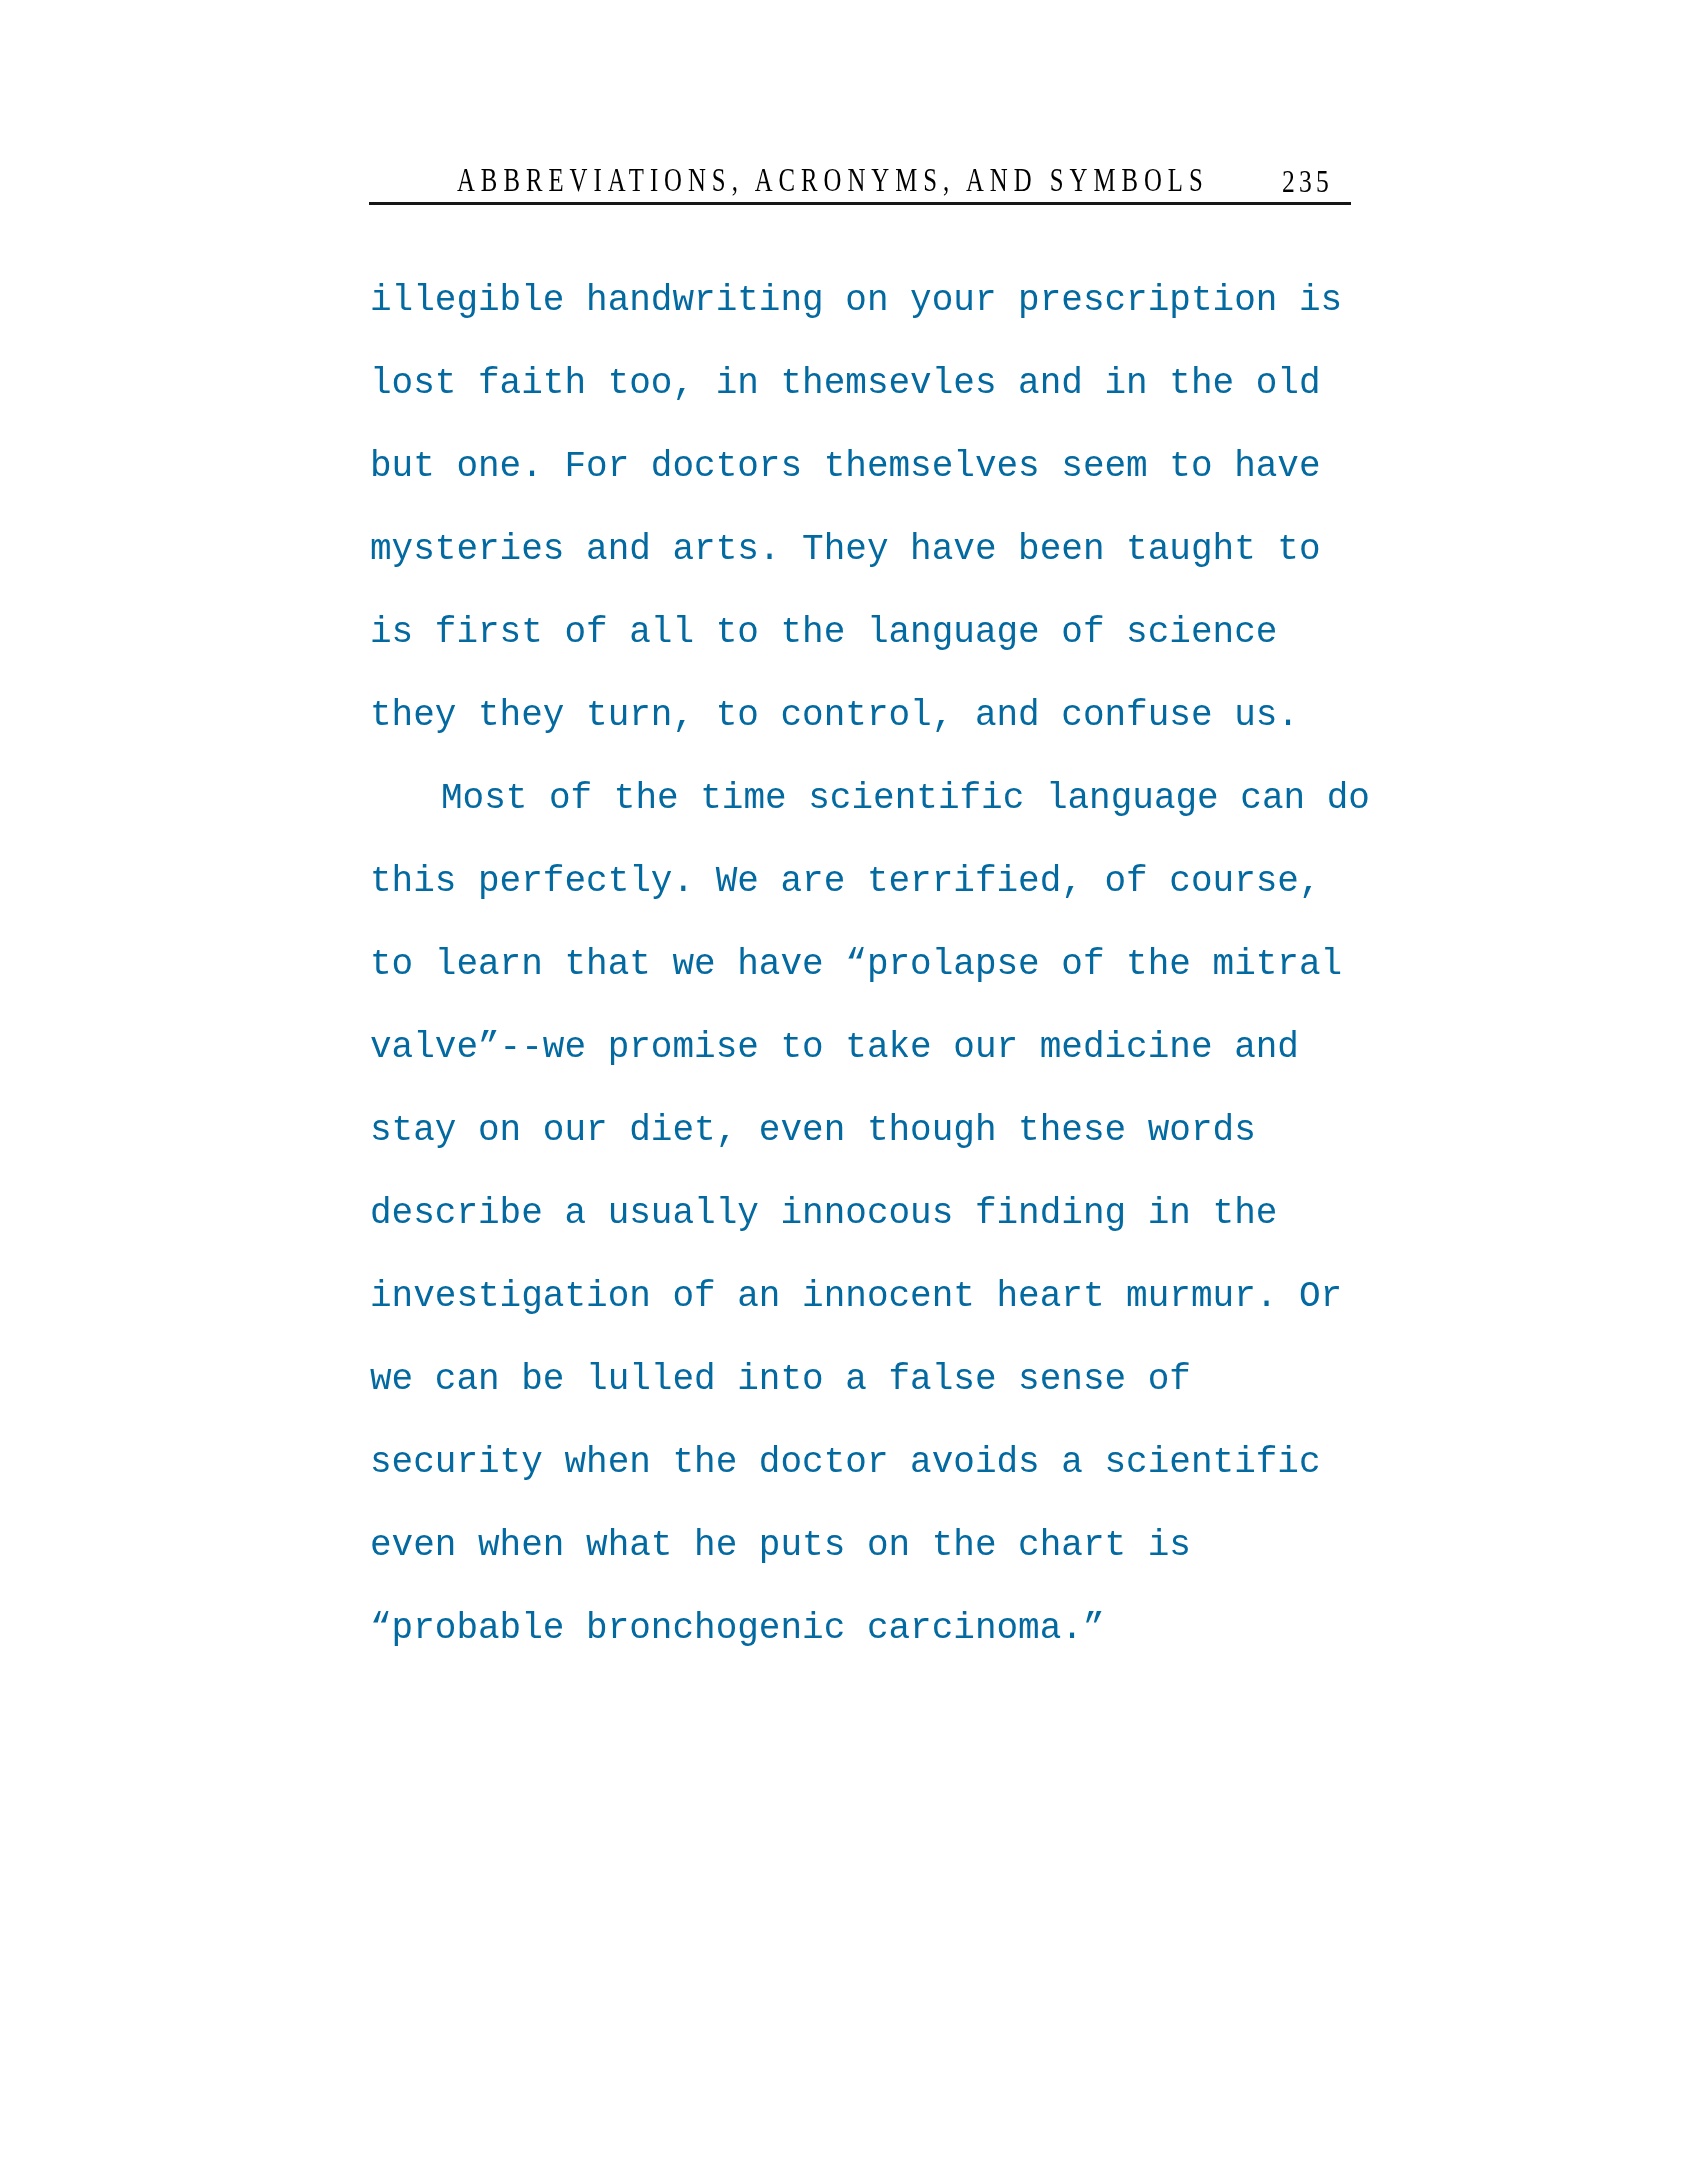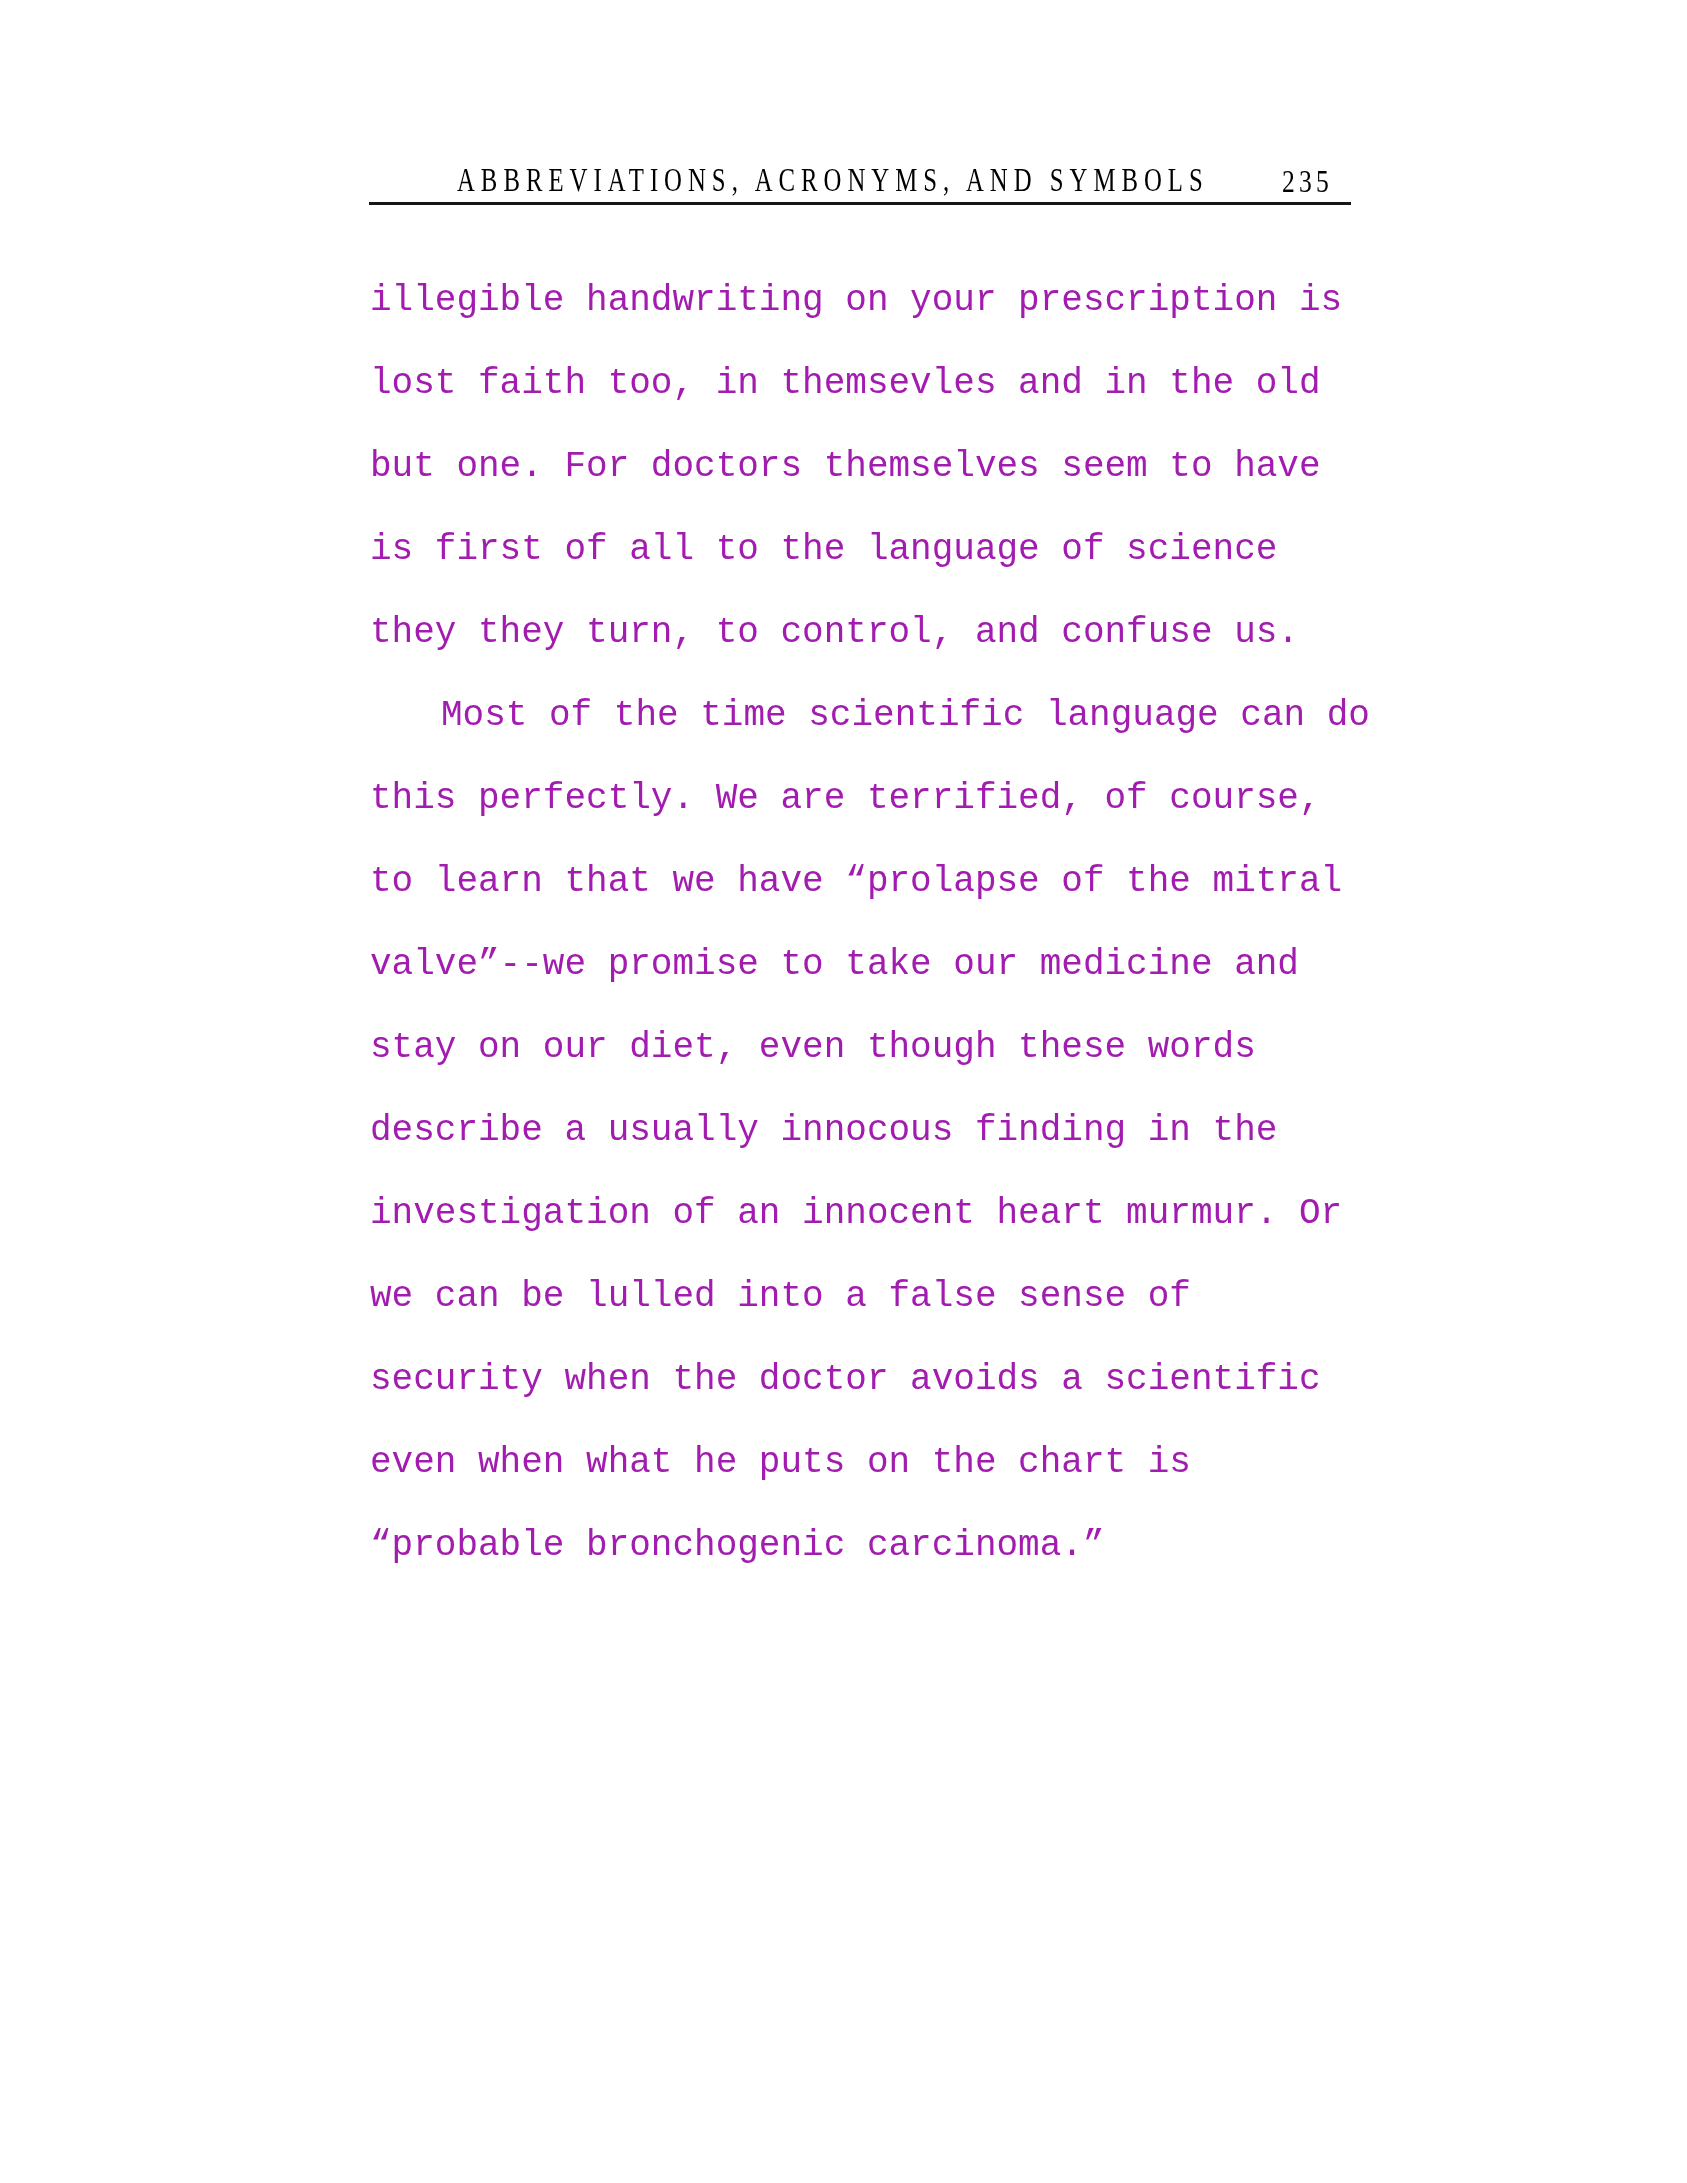--- a/index.html
+++ b/index.html
@@ -51,21 +51,21 @@
     background: #161616;
   }
   
   .body-text {
     position: absolute;
     left: 370px;
     top: 259px;
     width: 1032px;
     font-family: "Liberation Mono", "DejaVu Sans Mono", monospace;
     font-size: 36px;
-    color: #a21caf;
+    color: #0369a1;
   }
   .line {
     height: 83px;
     line-height: 83px;
     white-space: pre;
   }
   .line.indent {
     text-indent: 71px;
   }
 </style>
@@ -77,20 +77,21 @@
   <div class="header-title">ABBREVIATIONS, ACRONYMS, AND SYMBOLS</div>
 
   <div class="header-page-number">235</div>
 
   <div class="header-rule"></div>
 
   <div class="body-text">
     <div class="line">illegible handwriting on your prescription is</div>
     <div class="line">lost faith too, in themsevles and in the old</div>
     <div class="line">but one. For doctors themselves seem to have</div>
+    <div class="line">mysteries and arts. They have been taught to</div>
     <div class="line">is first of all to the language of science</div>
     <div class="line">they they turn, to control, and confuse us.</div>
     <div class="line indent">Most of the time scientific language can do</div>
     <div class="line">this perfectly. We are terrified, of course,</div>
     <div class="line">to learn that we have “prolapse of the mitral</div>
     <div class="line">valve”--we promise to take our medicine and</div>
     <div class="line">stay on our diet, even though these words</div>
     <div class="line">describe a usually innocous finding in the</div>
     <div class="line">investigation of an innocent heart murmur. Or</div>
     <div class="line">we can be lulled into a false sense of</div>

